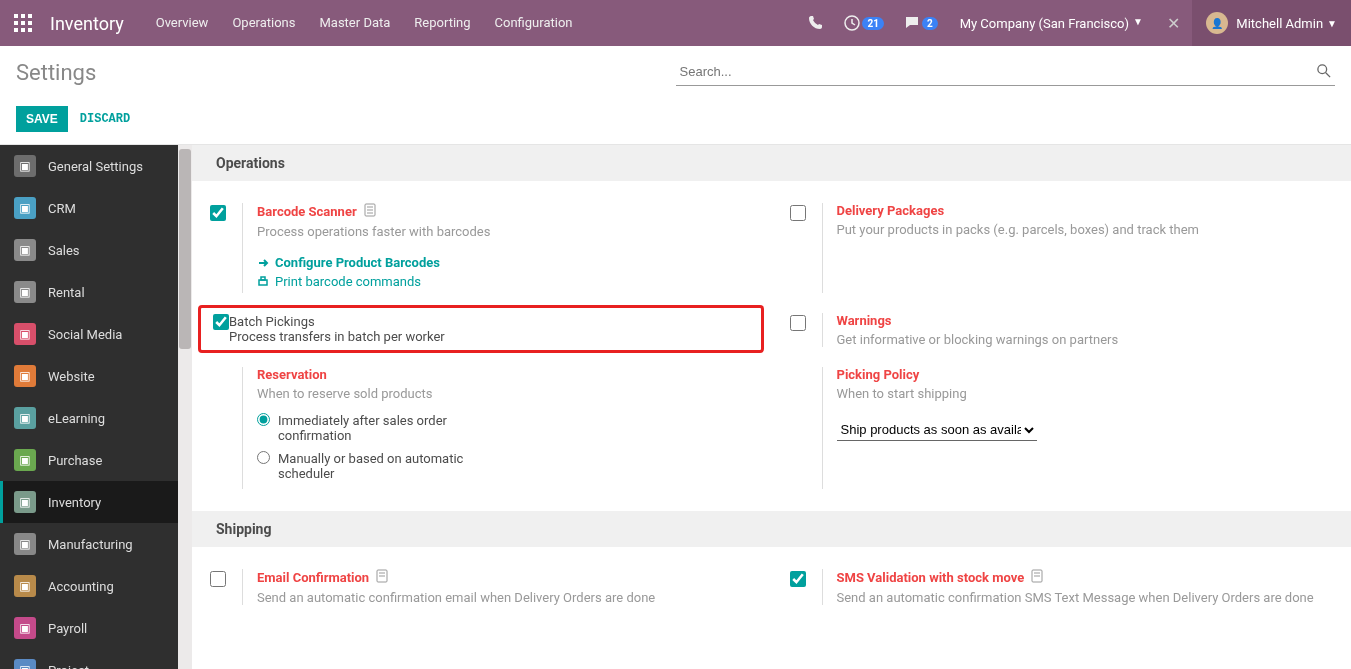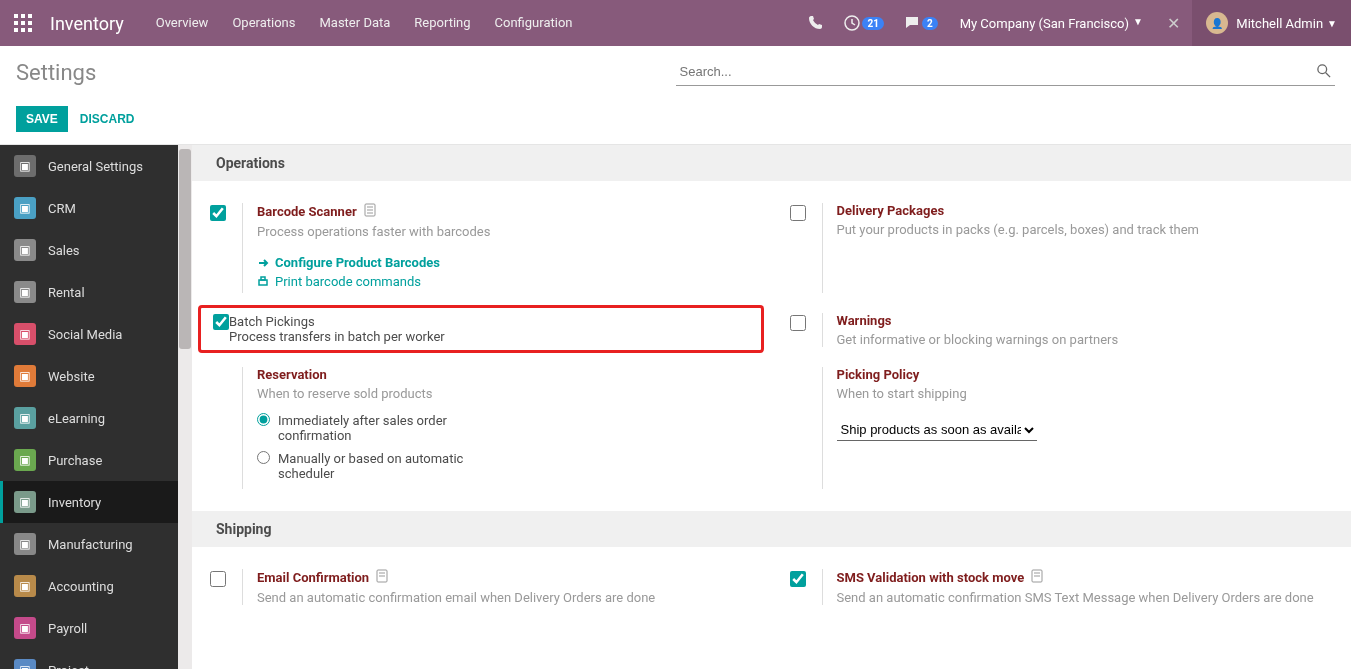--- a/index.html
+++ b/index.html
@@ -26,38 +26,38 @@
 .subheader { height: 52px; display: flex; align-items: center; padding: 0 16px; border-bottom: 0; }
 .subheader .title { font-size: 22px; color: #888; flex: 0 0 50%; }
 .subheader .search-wrap { flex: 1; position: relative; }
 .subheader .search-input { width: 100%; border: none; border-bottom: 1px solid #999; padding: 6px 28px 6px 4px; font-size: 13px; outline: none; }
 .subheader .search-icon { position: absolute; right: 4px; top: 6px; }
 .subheader .search-icon svg { width:14px; height:14px; fill:#666; }
 
 
 .actionbar { padding: 8px 16px 12px; display: flex; align-items: center; gap: 12px; border-bottom: 1px solid #e5e5e5; }
 .btn-save { background: #00a09d; color: #fff; border: none; padding: 6px 10px; font-weight: bold; font-size: 12px; cursor: pointer; }
-.btn-discard { background: none; border: none; color: #00a09d; font-weight: bold; font-size: 12px; cursor: pointer; }
+.btn-discard { background: none; border: none; color: #00a09d; font-weight: bold; font-size: 12px; cursor: pointer; font-family: Liberation Mono, monospace; }
 
 
 .layout { display: flex; height: calc(669px - 46px - 52px - 44px); }
 .sidebar { width: 178px; background: #2f2f2f; color: #ddd; overflow-y: auto; }
 .sidebar-item { display: flex; align-items: center; padding: 10px 14px; cursor: pointer; font-size: 13px; gap: 12px; }
 .sidebar-item.active { background: #1a1a1a; border-left: 3px solid #00a09d; padding-left: 11px; }
 .sidebar-item .sicon { width: 22px; height: 22px; border-radius: 3px; display:flex;align-items:center;justify-content:center; font-size:12px; color:#fff; flex-shrink:0; }
 .scroll-gutter { width: 14px; background: #eceaea; position:relative; }
 .scroll-gutter::after{content:"";position:absolute;left:1px;right:1px;top:4px;height:200px;background:#bab6b6;border-radius:3px;}
 
 .content { flex: 1; overflow-y: auto; padding-bottom: 40px; }
 .section-header { background: #f0f0f0; padding: 10px 24px; font-weight: bold; font-size: 14px; color: #4c4c4c; }
 .settings-grid { display: flex; flex-wrap: wrap; padding: 12px 0; }
 .setting-box { width: 50%; display: flex; padding: 10px 18px; }
 .setting-box .cb-col { width: 32px; padding-top: 2px; }
 .setting-box .body { flex: 1; border-left: 1px solid #ddd; padding-left: 14px; }
-.setting-box .stitle { font-weight: bold; color: #7f1d1d; font-size: 13px; display:flex; align-items:center; gap:6px; }
+.setting-box .stitle { font-weight: bold; color: #ef4444; font-size: 13px; display:flex; align-items:center; gap:6px; }
 .setting-box .sdesc { color: #999; font-size: 13px; margin-top: 4px; }
 .setting-box .links { margin-top: 16px; font-size: 13px; }
 .setting-box .links a { color: #00a09d; text-decoration: none; display:flex; align-items:center; gap:6px; cursor:pointer; margin-bottom:4px;}
 .highlight-box { border: 3px solid #e82020; border-radius: 4px; margin: 2px 8px 2px 6px; padding: 6px 0 6px 12px; display:flex; }
 
 input[type=checkbox]{ width:16px; height:16px; accent-color:#00a09d; cursor:pointer;}
 input[type=radio]{ accent-color:#00a09d; cursor:pointer;}
 .radio-group { margin-top:12px; }
 .radio-row { display:flex; align-items:flex-start; gap:8px; margin-bottom:8px; max-width:230px;}
 .select-underline { border:none; border-bottom:1px solid #666; background:none; font-size:13px; padding:2px 0; width:200px; cursor:pointer;}

